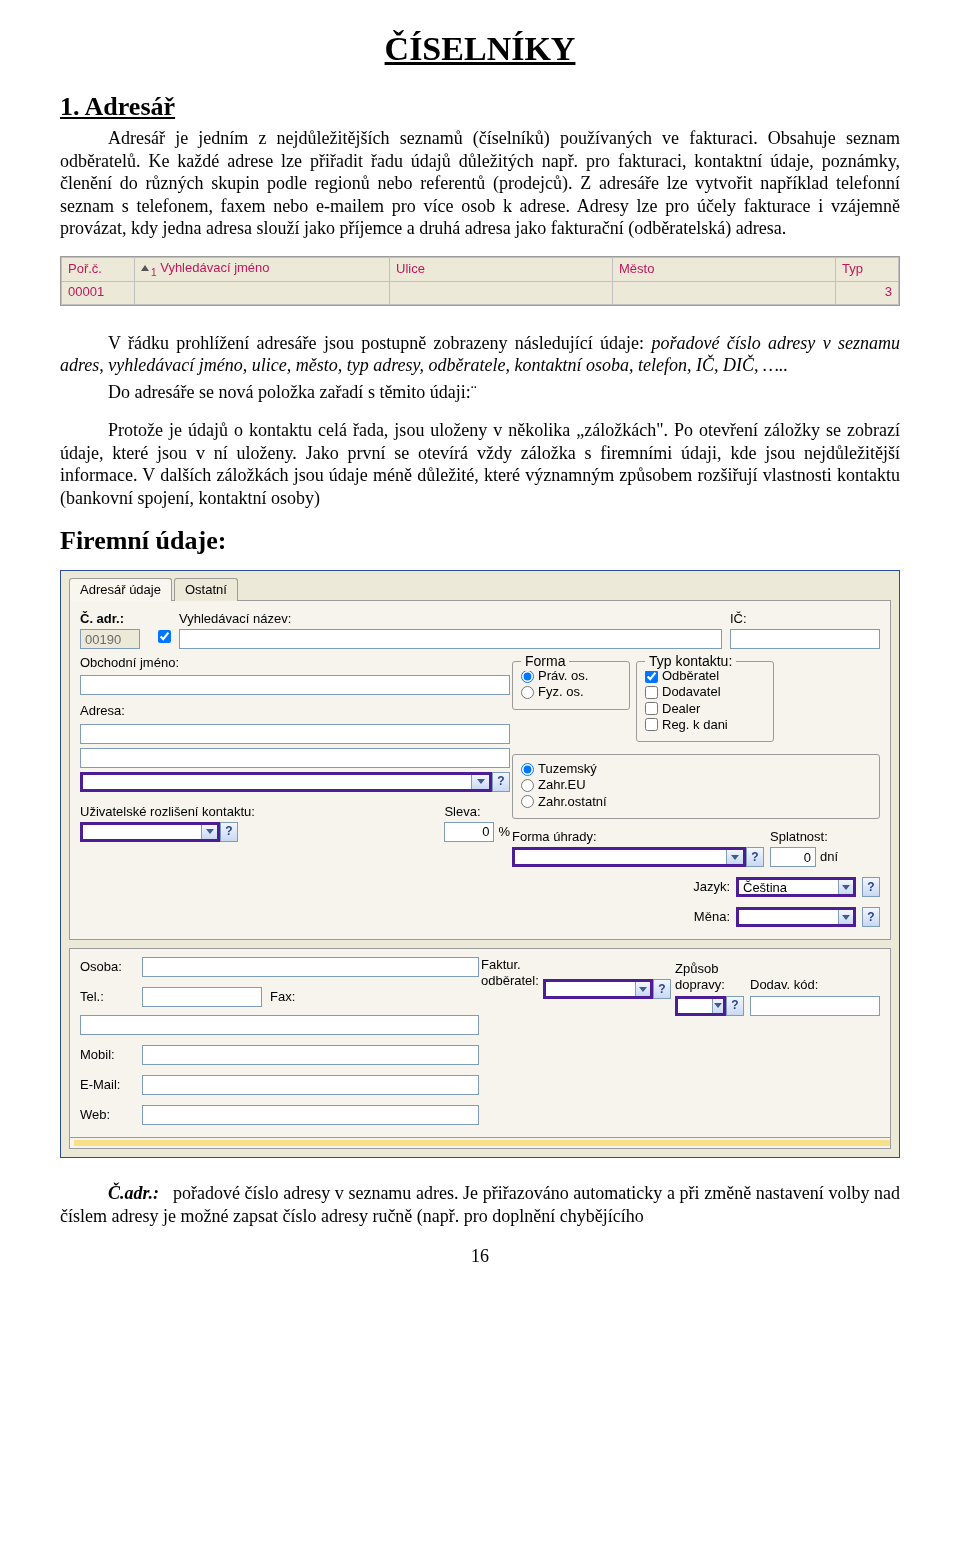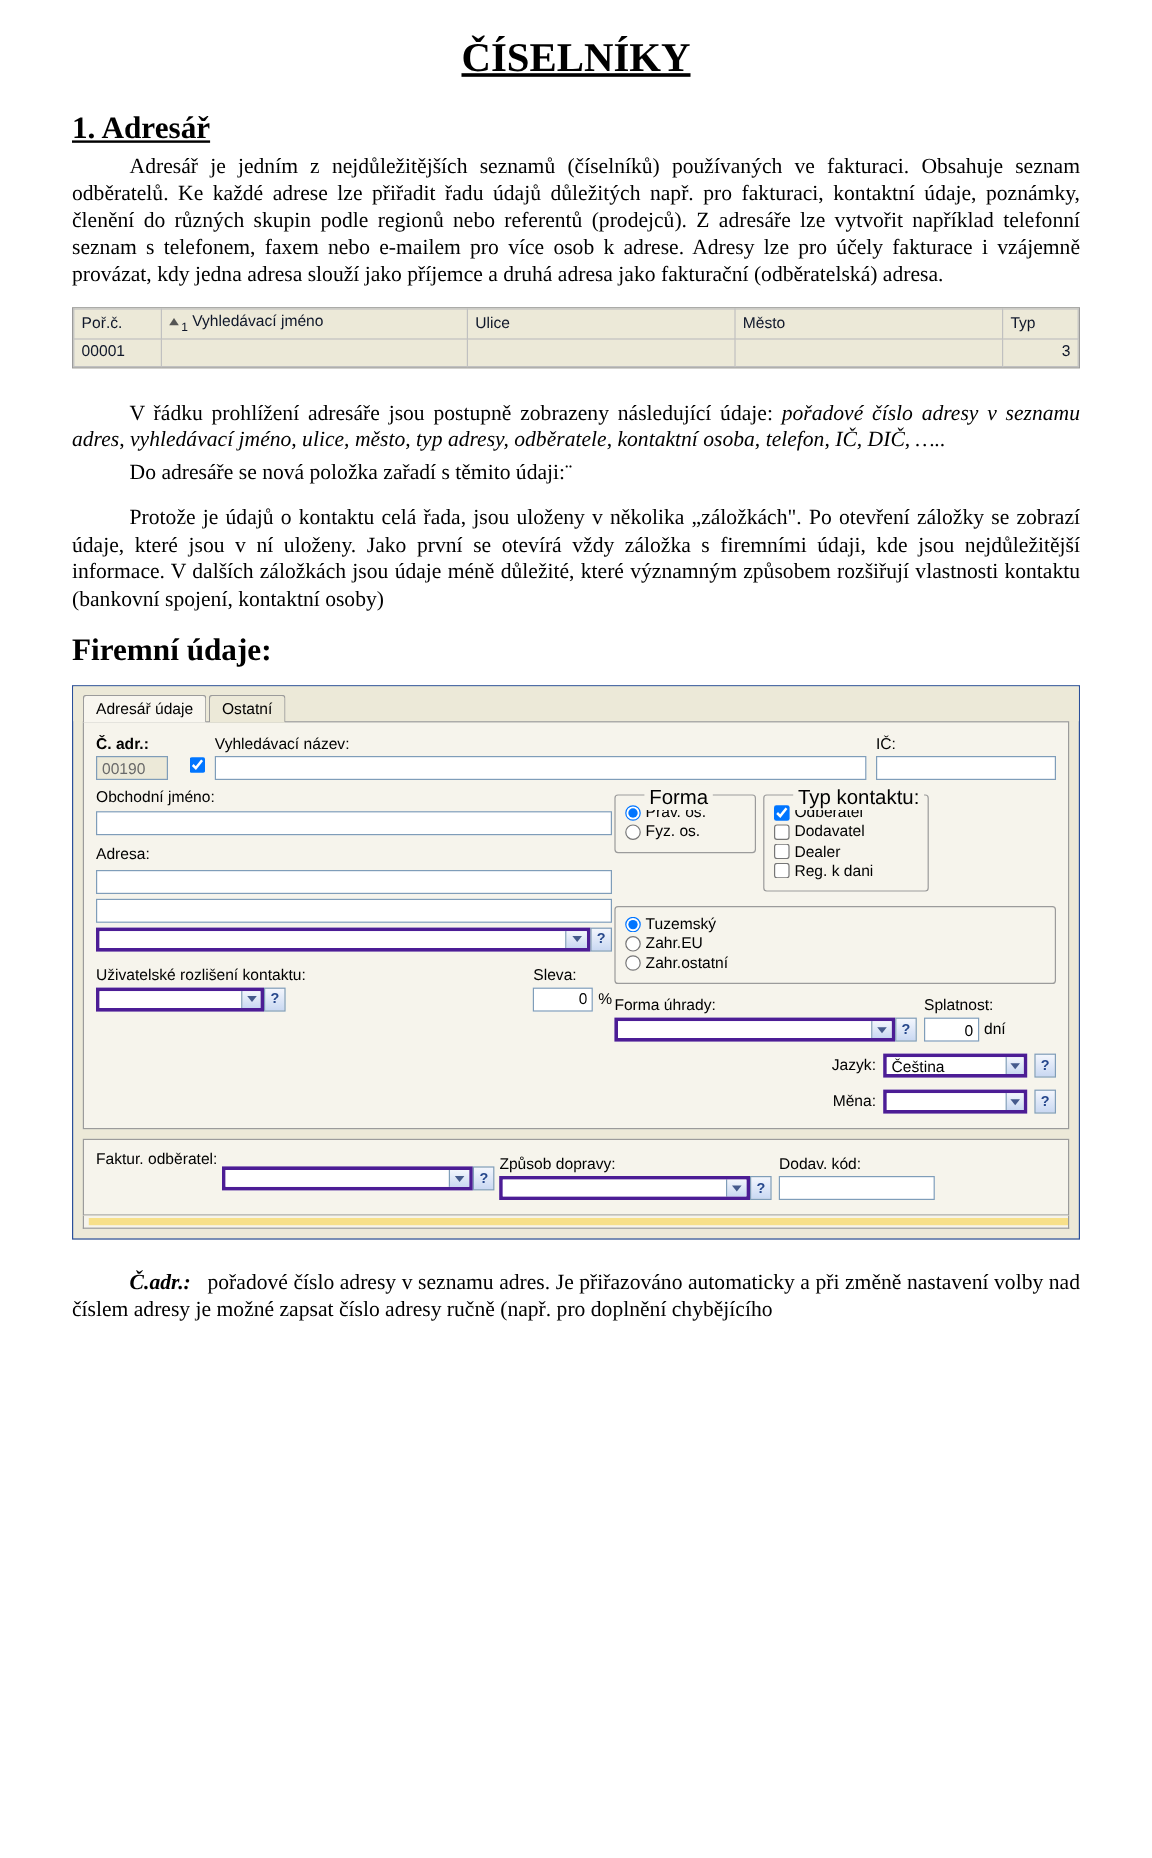--- a/index.html
+++ b/index.html
@@ -50,21 +50,21 @@
     font-size: 18px;
   }
 
   
   .table-wrap {
     margin: 12px 0 26px 0;
     border: 1px solid #9b9b9b;
     background: #ece9d8;
     font-family: Tahoma, Arial, sans-serif;
     font-size: 13px;
-    color: #0f172a;
+    color: #be185d;
   }
   .table-body {
     width: 100%;
     border-collapse: collapse;
   }
   .table-body th, .table-body td {
     border: 1px solid #c0c0c0;
     text-align: left;
     padding: 2px 6px;
     background: #ece9d8;
@@ -140,24 +140,24 @@
   .fieldset {
     border: 1px solid #9b9b9b;
     border-radius: 3px;
     padding: 6px 8px 8px 8px;
     margin-top: 6px;
     position: relative;
   }
   .fieldset-legend {
     position: absolute;
     top: -9px;
-    left: 24px;
+    left: 8px;
     background: #f6f4ec;
     padding: 0 4px;
-    font-size: 17px;
+    font-size: 14px;
   }
   .row {
     display: flex;
     align-items: center;
     gap: 8px;
     margin-bottom: 6px;
     flex-wrap: wrap;
   }
   .col-left { flex: 0 0 430px; display: flex; flex-direction: column; gap: 4px; }
   .col-right { flex: 1 1 0; display: flex; flex-direction: column; gap: 4px; }
@@ -469,20 +469,44 @@
             <div class="help-btn">
                 <span class="qmark">?</span>
               </div>
           </div>
         </div>
       </div>
     </div>
 
     <div class="panel2">
       <div class="two-cols">
+        <div style="flex:1; display:flex; flex-direction:column; gap:4px">
+          <div class="row">
+            <span class="lbl" style="width:54px">Osoba:</span>
+            <input class="tbox flex1" style="">
+          </div>
+          <div class="row">
+            <span class="lbl" style="width:54px">Tel.:</span>
+            <input class="tbox" style="width: 120px;">
+            <span class="lbl">Fax:</span>
+            <input class="tbox flex1" style="">
+          </div>
+          <div class="row">
+            <span class="lbl" style="width:54px">Mobil:</span>
+            <input class="tbox flex1" style="">
+          </div>
+          <div class="row">
+            <span class="lbl" style="width:54px">E-Mail:</span>
+            <input class="tbox flex1" style="">
+          </div>
+          <div class="row">
+            <span class="lbl" style="width:54px">Web:</span>
+            <input class="tbox flex1" style="">
+          </div>
+        </div>
         <div style="flex:1; display:flex; flex-direction:row; gap:4px">
           <span class="lbl">Faktur. odběratel:</span>
           <div class="inline" style="gap:0">
             <div class="combo flex1">
               <input style="">
               <div class="combo-btn">
                   <div class="caret"></div>
                 </div>
             </div>
             <div class="help-btn">
@@ -516,13 +540,14 @@
 
     <div class="win-bottom">
       <div class="yellow-strip"></div>
     </div>
   </div>
 
   <p class="body body-indent">
     <span class="boldit">Č.adr.:</span>&nbsp;&nbsp;&nbsp;<span>pořadové číslo adresy v seznamu adres. Je přiřazováno automaticky a při změně nastavení volby nad číslem adresy je možné zapsat číslo adresy ručně (např. pro doplnění chybějícího</span>
   </p>
 
+  <div class="page-number">16</div>
 </div>
 
 </body></html>

